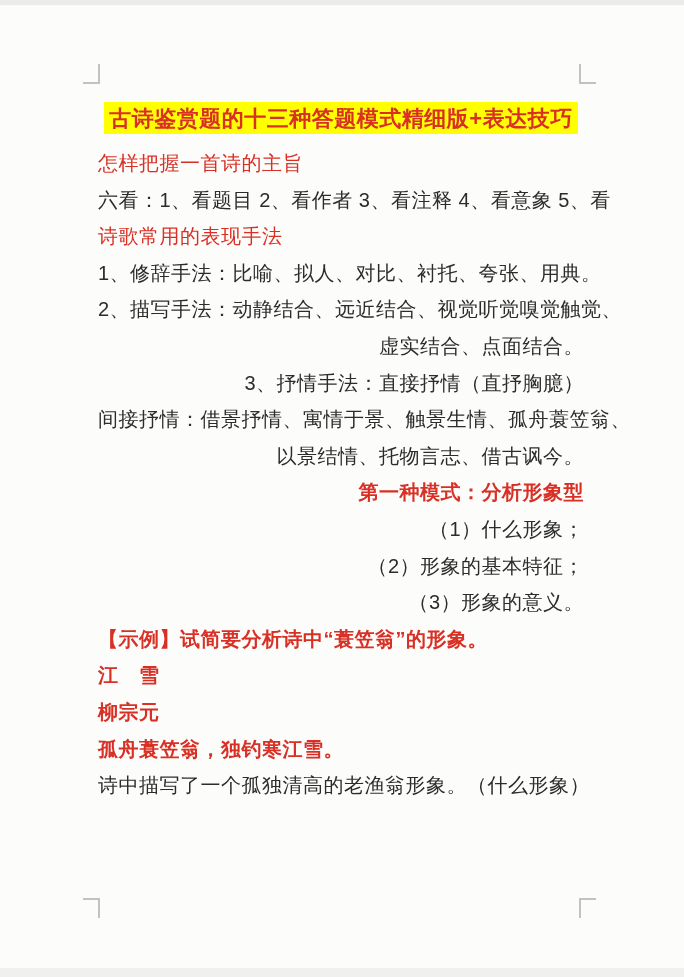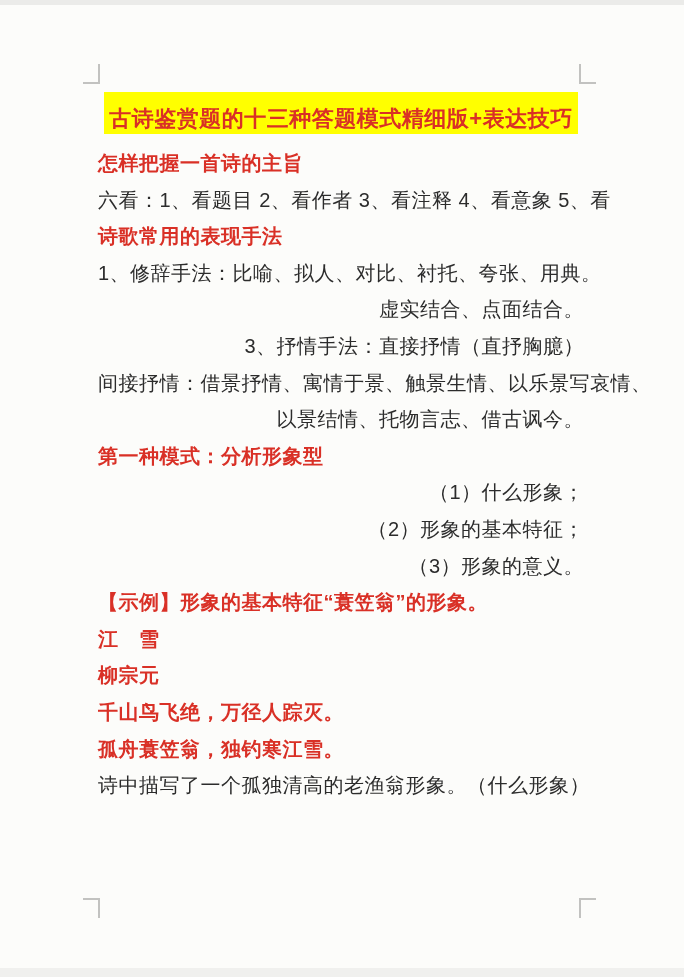--- a/index.html
+++ b/index.html
@@ -29,56 +29,56 @@
 
   .content{position:absolute;left:98px;top:84px;width:486px;}
   .ln{margin:0;line-height:36.6px;font-size:20px;letter-spacing:0.5px;white-space:nowrap;}
   .title-line{text-align:center;line-height:38px;margin-bottom:5px;white-space:nowrap;}
   .hl{
     background:var(--yellow);
     color:var(--red);
     font-weight:bold;
     font-size:22px;
     letter-spacing:0.5px;
-    padding:14px 5px 3px 5px;
+    padding:4px 5px 3px 5px;
   }
-  .heading{color:var(--red);font-weight:bold;}
+  .heading{color:var(--red);font-weight:normal;}
   .body{color:var(--ink);text-align:right;}
-  .center{color:var(--red);font-weight:bold;text-align:left;}
+  .center{color:var(--red);font-weight:bold;text-align:right;}
   .red{color:var(--red);font-weight:600;}
 </style>
 </head>
 <body>
 
 <div class="page">
   <div class="strip top"></div>
 
   <div class="corner tl"></div>
   <div class="corner tr"></div>
   <div class="corner bl"></div>
   <div class="corner br"></div>
 
   <div class="content">
     <p class="title-line"><span class="hl">古诗鉴赏题的十三种答题模式精细版+表达技巧</span></p>
     <div id="doc-lines">
         <p class="ln heading">怎样把握一首诗的主旨</p>
         <p class="ln body">六看：1、看题目 2、看作者 3、看注释 4、看意象 5、看</p>
         <p class="ln heading">诗歌常用的表现手法</p>
         <p class="ln body">1、修辞手法：比喻、拟人、对比、衬托、夸张、用典。</p>
+        <p class="ln body">2、描写手法：动静结合、远近结合、视觉听觉嗅觉触觉、</p>
         <p class="ln body">虚实结合、点面结合。</p>
         <p class="ln body">3、抒情手法：直接抒情（直抒胸臆）</p>
-        <p class="ln body">间接抒情：借景抒情、寓情于景、触景生情、以乐景写哀情、</p>
+        <p class="ln body">间接抒情：借景抒情、寓情于景、触景生情、孤舟蓑笠翁、</p>
         <p class="ln body">以景结情、托物言志、借古讽今。</p>
         <p class="ln center">第一种模式：分析形象型</p>
         <p class="ln body">（1）什么形象；</p>
         <p class="ln body">（2）形象的基本特征；</p>
         <p class="ln body">（3）形象的意义。</p>
-        <p class="ln red">【示例】形象的基本特征“蓑笠翁”的形象。</p>
+        <p class="ln red">【示例】试简要分析诗中“蓑笠翁”的形象。</p>
         <p class="ln red">江　雪</p>
         <p class="ln red">柳宗元</p>
-        <p class="ln red">千山鸟飞绝，万径人踪灭。</p>
         <p class="ln red">孤舟蓑笠翁，独钓寒江雪。</p>
         <p class="ln body">诗中描写了一个孤独清高的老渔翁形象。（什么形象）</p>
       </div>
   </div>
 
   <div class="strip bottom"></div>
 </div>
 
 </body></html>

